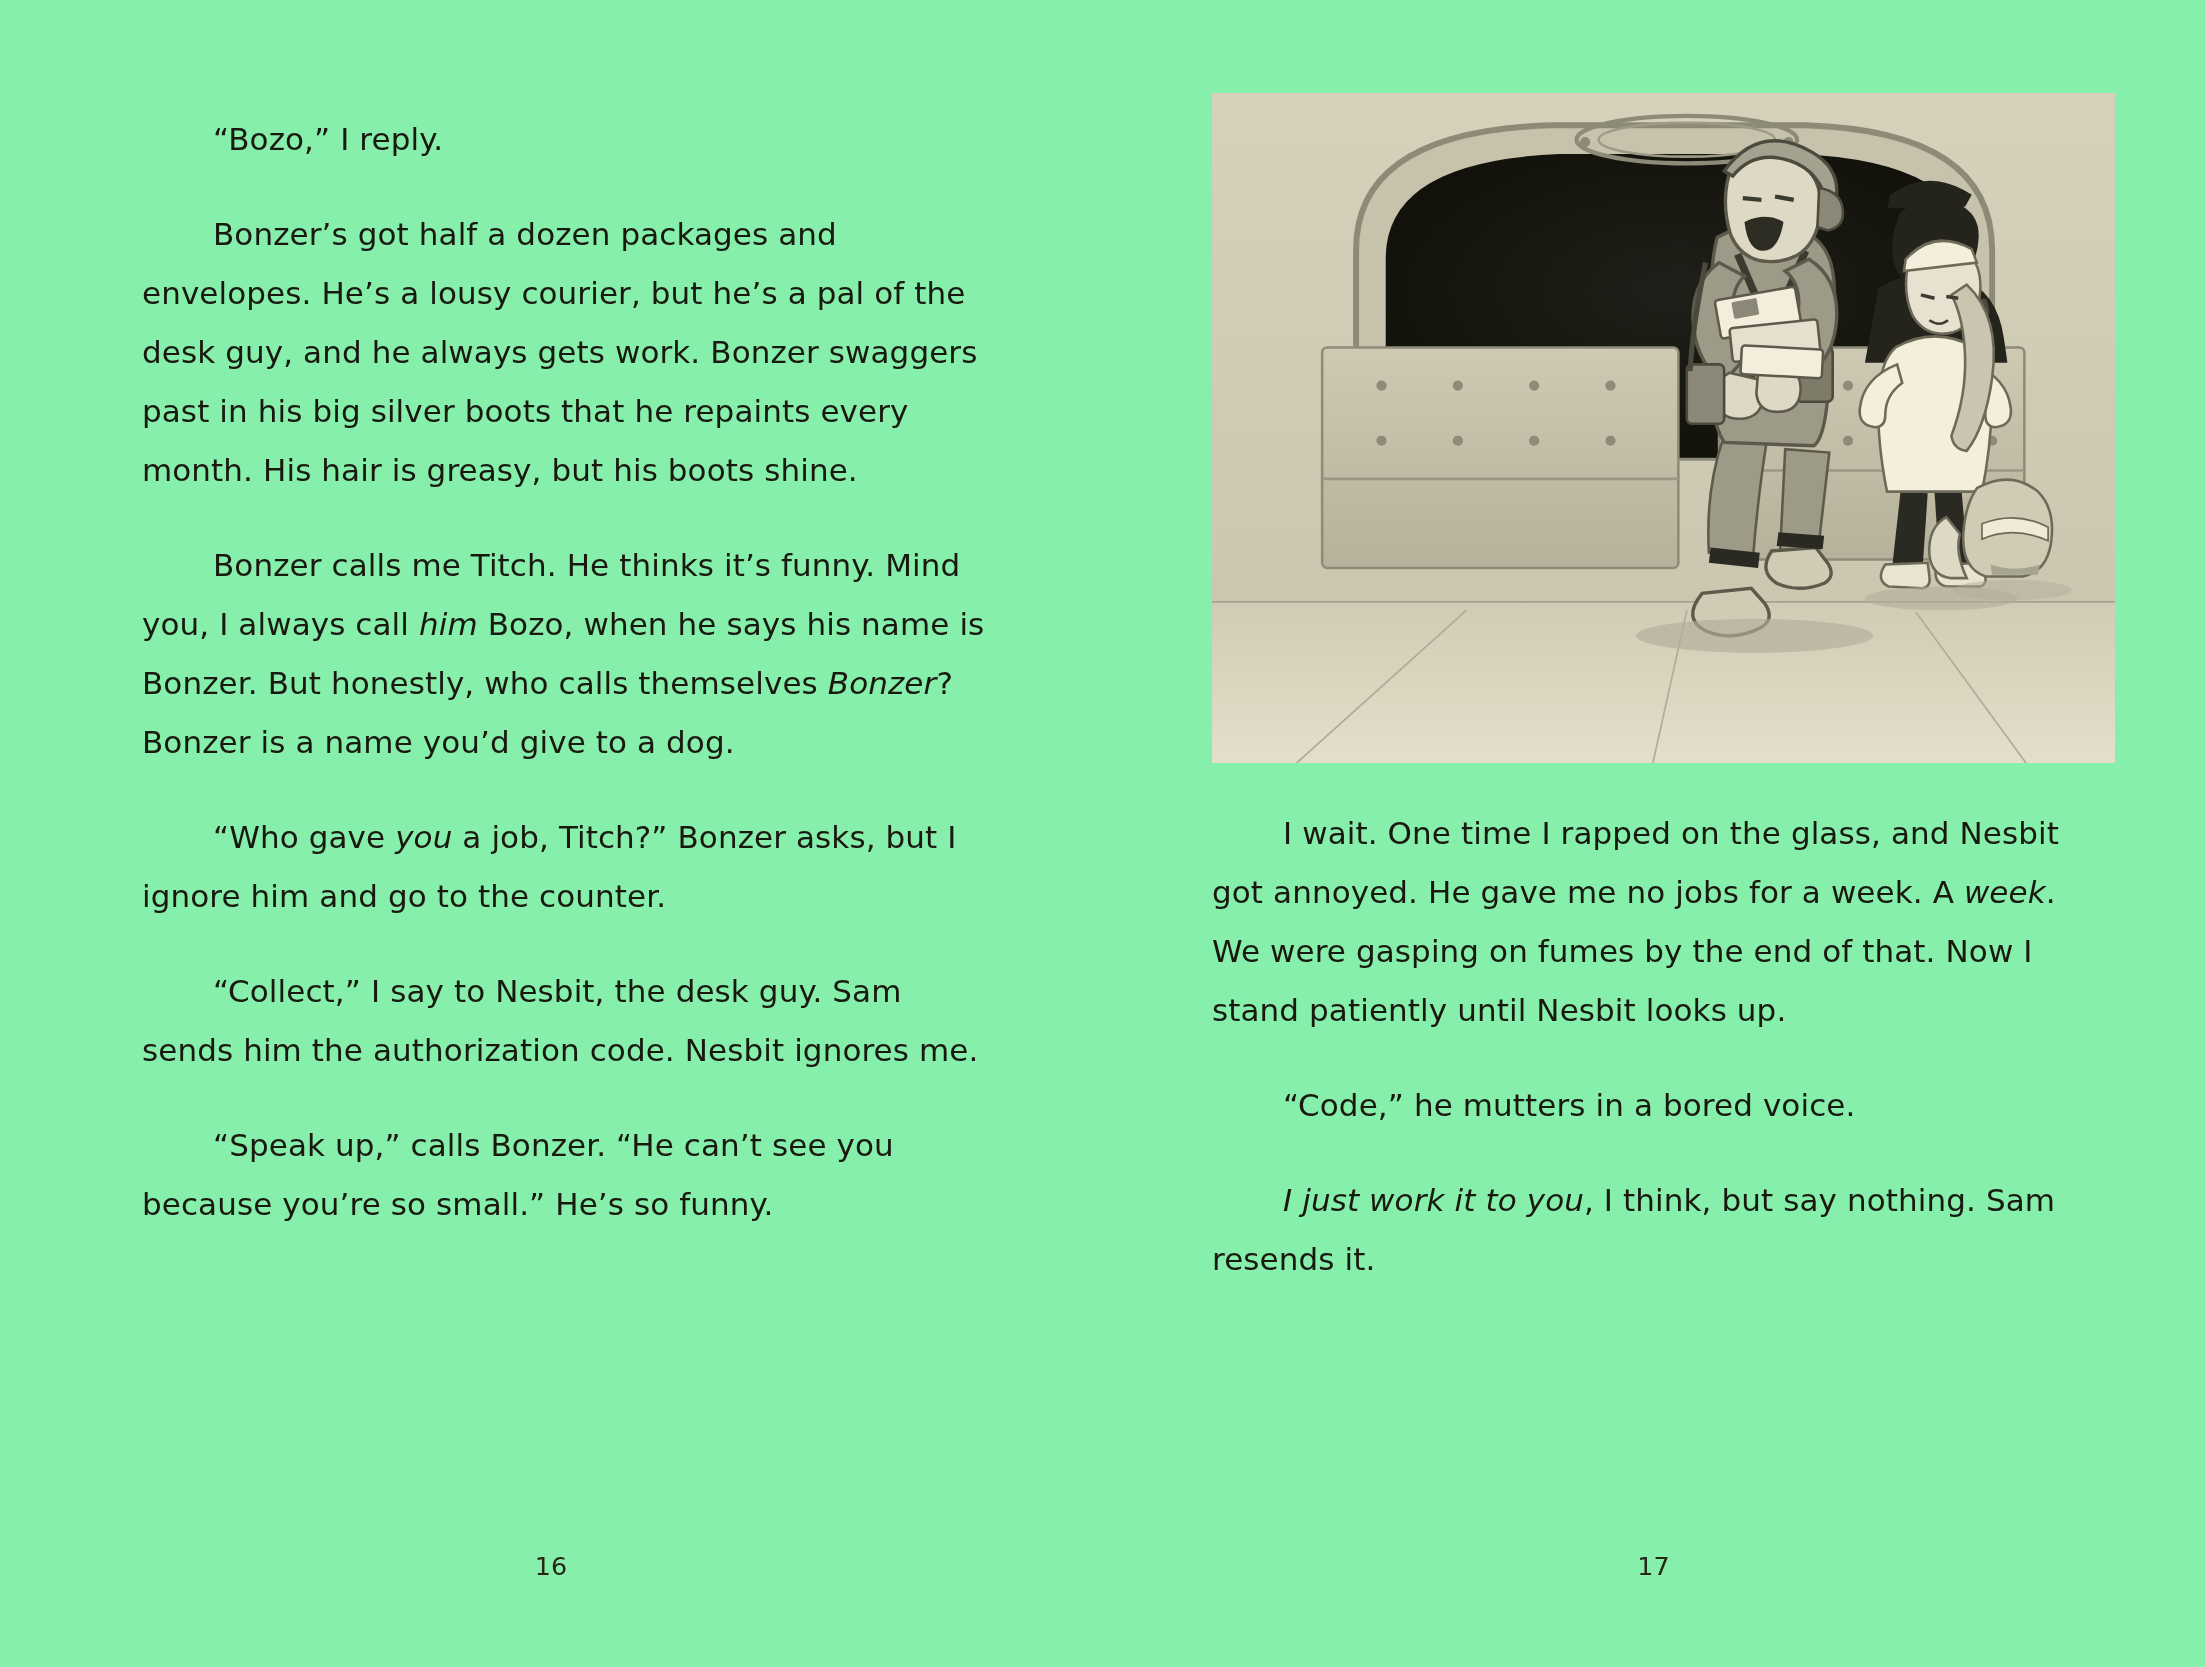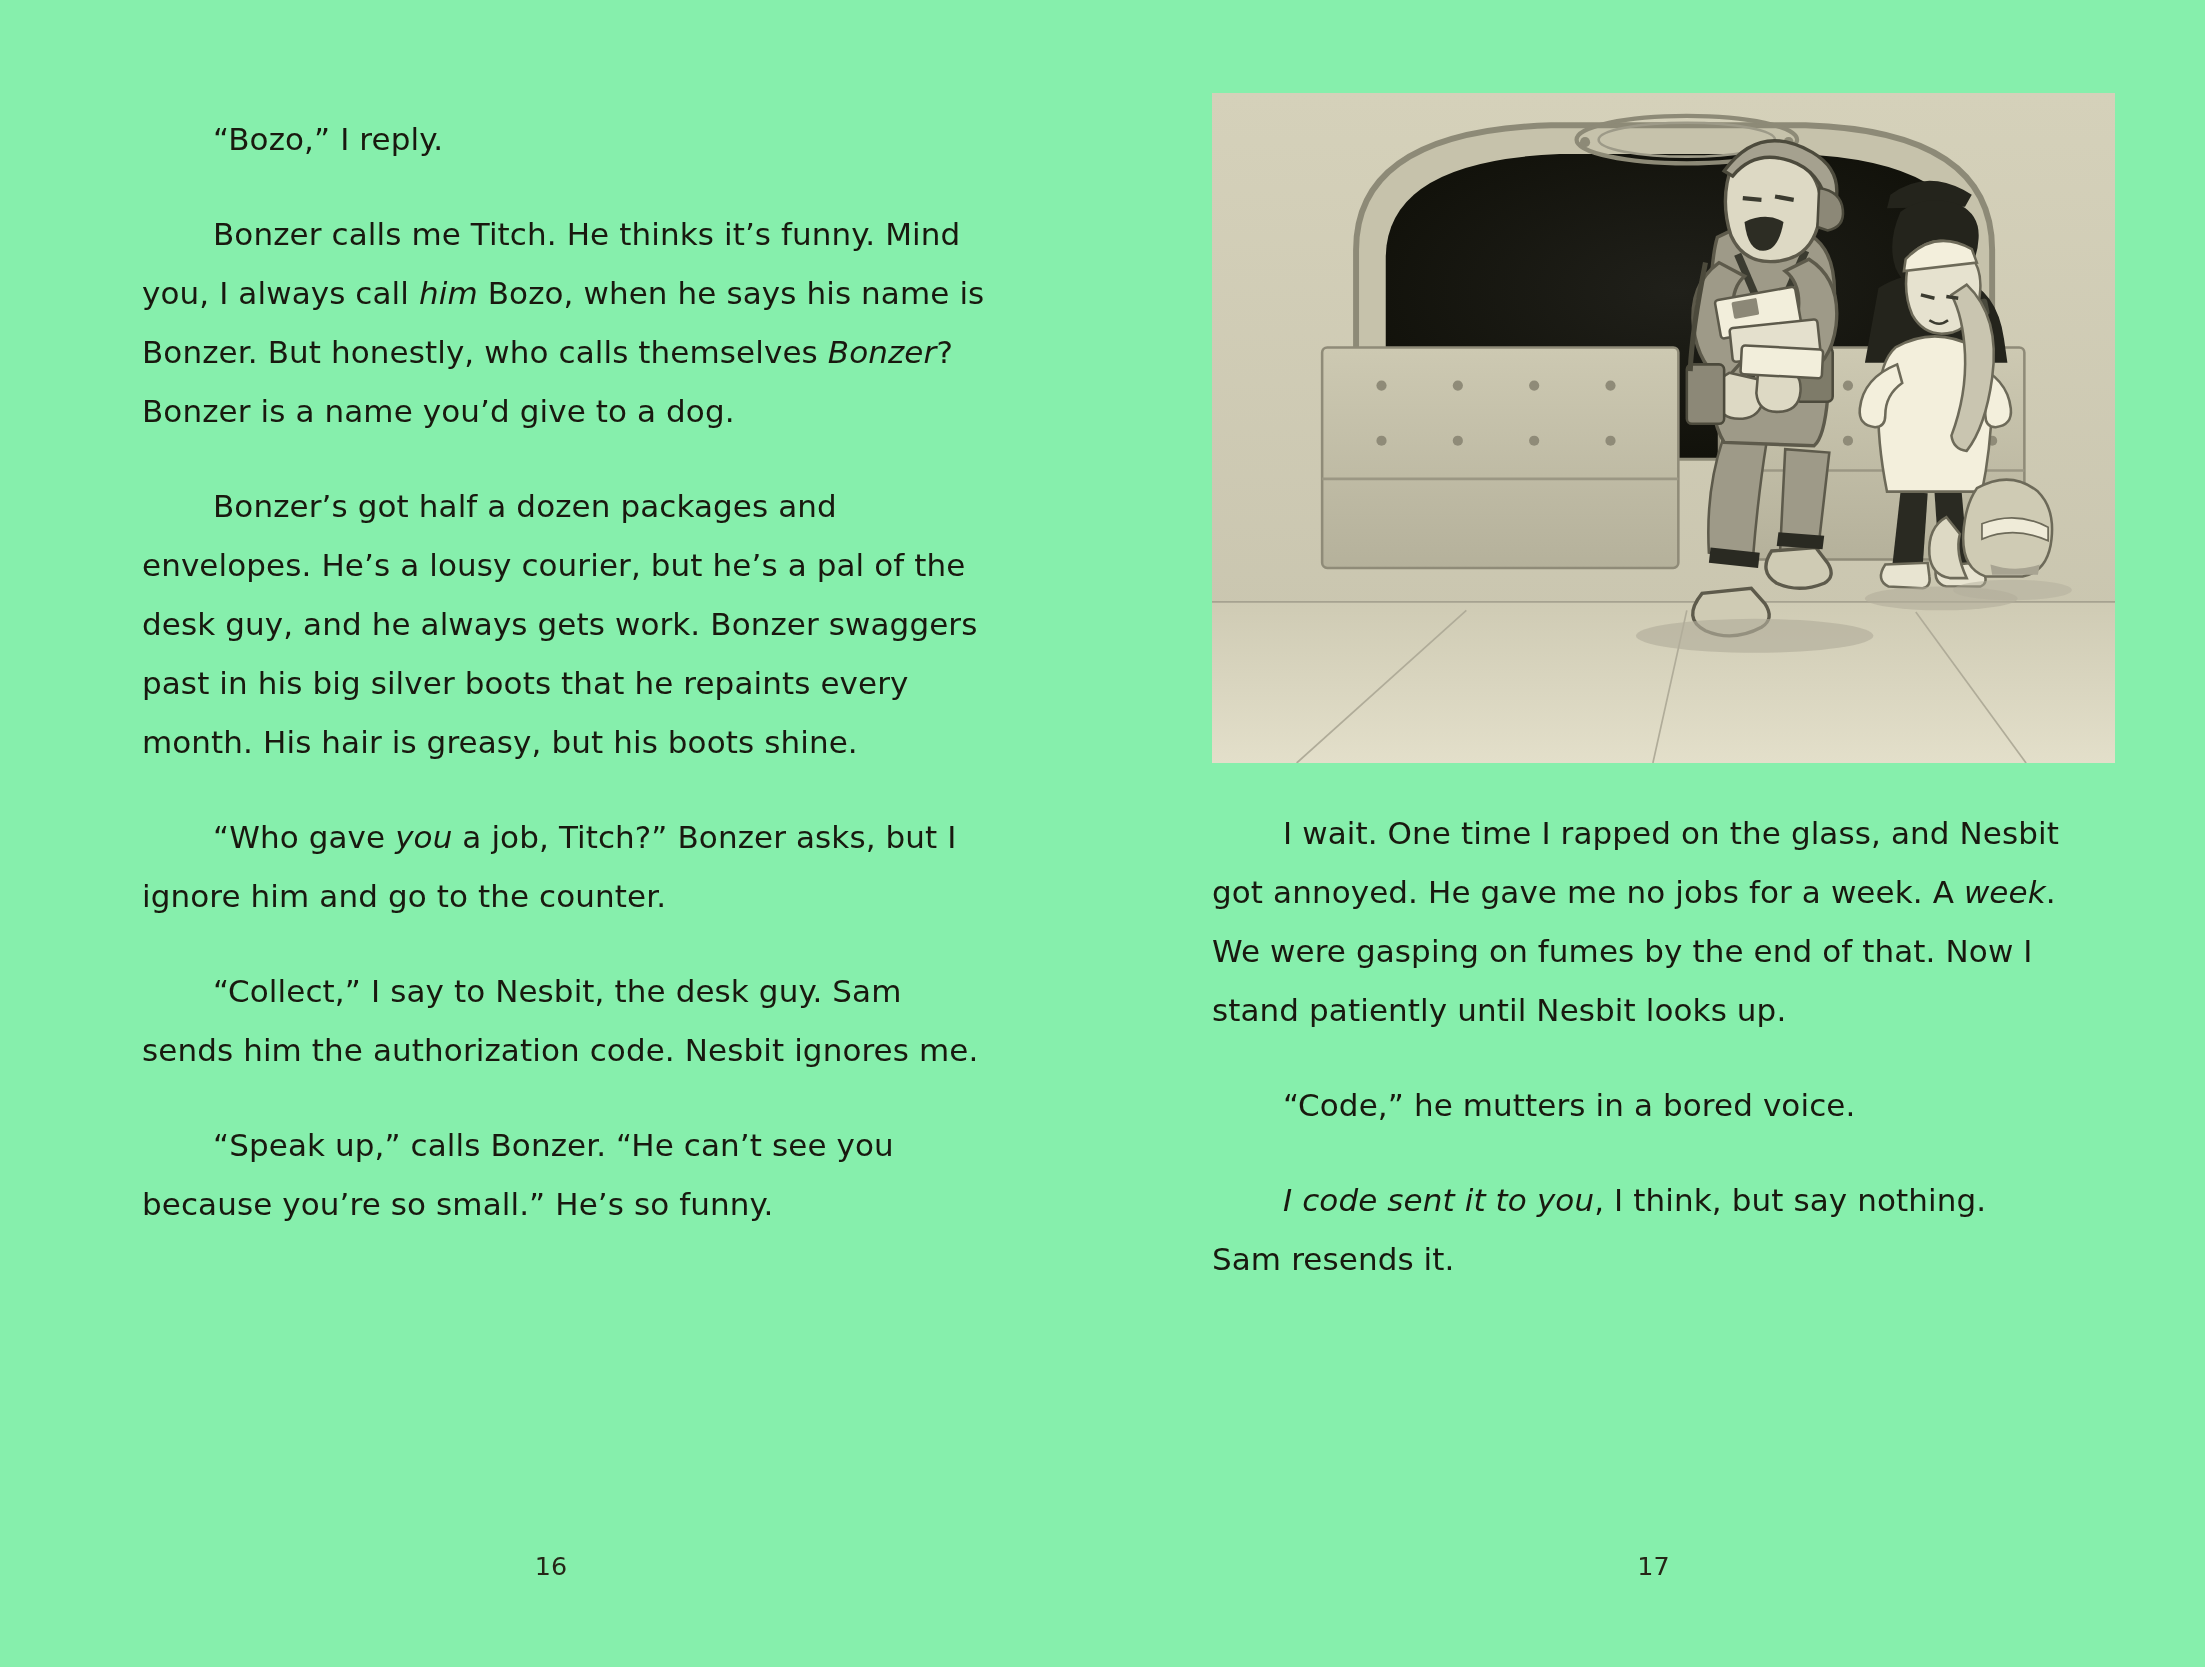--- a/index.html
+++ b/index.html
@@ -76,22 +76,22 @@
   .ill-svg { display:block; width:100%; height:100%; }
 </style>
 </head>
 <body>
 
 <div class="spread">
 
   <div class="page page-left">
     <div id="left-body">
         <p class="para first">“Bozo,” I reply.</p>
+        <p class="para">Bonzer’s got half a dozen packages and envelopes.  He’s a lousy courier, but he’s a pal of the desk guy, and he always gets work. Bonzer swaggers past in his big silver boots that he repaints every month.  His hair is greasy, but his boots shine.</p>
         <p class="para">Bonzer calls me Titch.  He thinks it’s funny. Mind you, I always call <em>him</em> Bozo, when he says his name is Bonzer.  But honestly, who calls themselves <em>Bonzer</em>?  Bonzer is a name you’d give to a dog.</p>
-        <p class="para">Bonzer’s got half a dozen packages and envelopes.  He’s a lousy courier, but he’s a pal of the desk guy, and he always gets work. Bonzer swaggers past in his big silver boots that he repaints every month.  His hair is greasy, but his boots shine.</p>
         <p class="para">“Who gave <em>you</em> a job, Titch?” Bonzer asks, but I ignore him and go to the counter.</p>
         <p class="para">“Collect,” I say to Nesbit, the desk guy. Sam sends him the authorization code.  Nesbit ignores me.</p>
         <p class="para">“Speak up,” calls Bonzer.  “He can’t see you because you’re so small.”  He’s so funny.</p>
       </div>
     <div class="folio">16</div>
   </div>
 
   <div class="page page-right">
 
     <div class="illustration">
@@ -238,19 +238,19 @@
 
         <ellipse cx="640" cy="640" rx="140" ry="20" fill="#b2ae9b" opacity="0.65"></ellipse>
         <ellipse cx="860" cy="596" rx="90" ry="14" fill="#b2ae9b" opacity="0.6"></ellipse>
         <ellipse cx="944" cy="586" rx="70" ry="12" fill="#b2ae9b" opacity="0.5"></ellipse>
       </svg>
     </div>
 
     <div id="right-body">
         <p class="para first">I wait.  One time I rapped on the glass, and Nesbit got annoyed.  He gave me no jobs for a week.  A <em>week</em>.  We were gasping on fumes by the end of that.  Now I stand patiently until Nesbit looks up.</p>
         <p class="para">“Code,” he mutters in a bored voice.</p>
-        <p class="para"><em>I code sent it to you</em>, I think, but say nothing. Sam resends it.</p>
+        <p class="para"><em>I just work it to you</em>, I think, but say nothing. Sam resends it.</p>
       </div>
     <div class="folio">17</div>
   </div>
 
 </div>
 
 
 </body></html>

